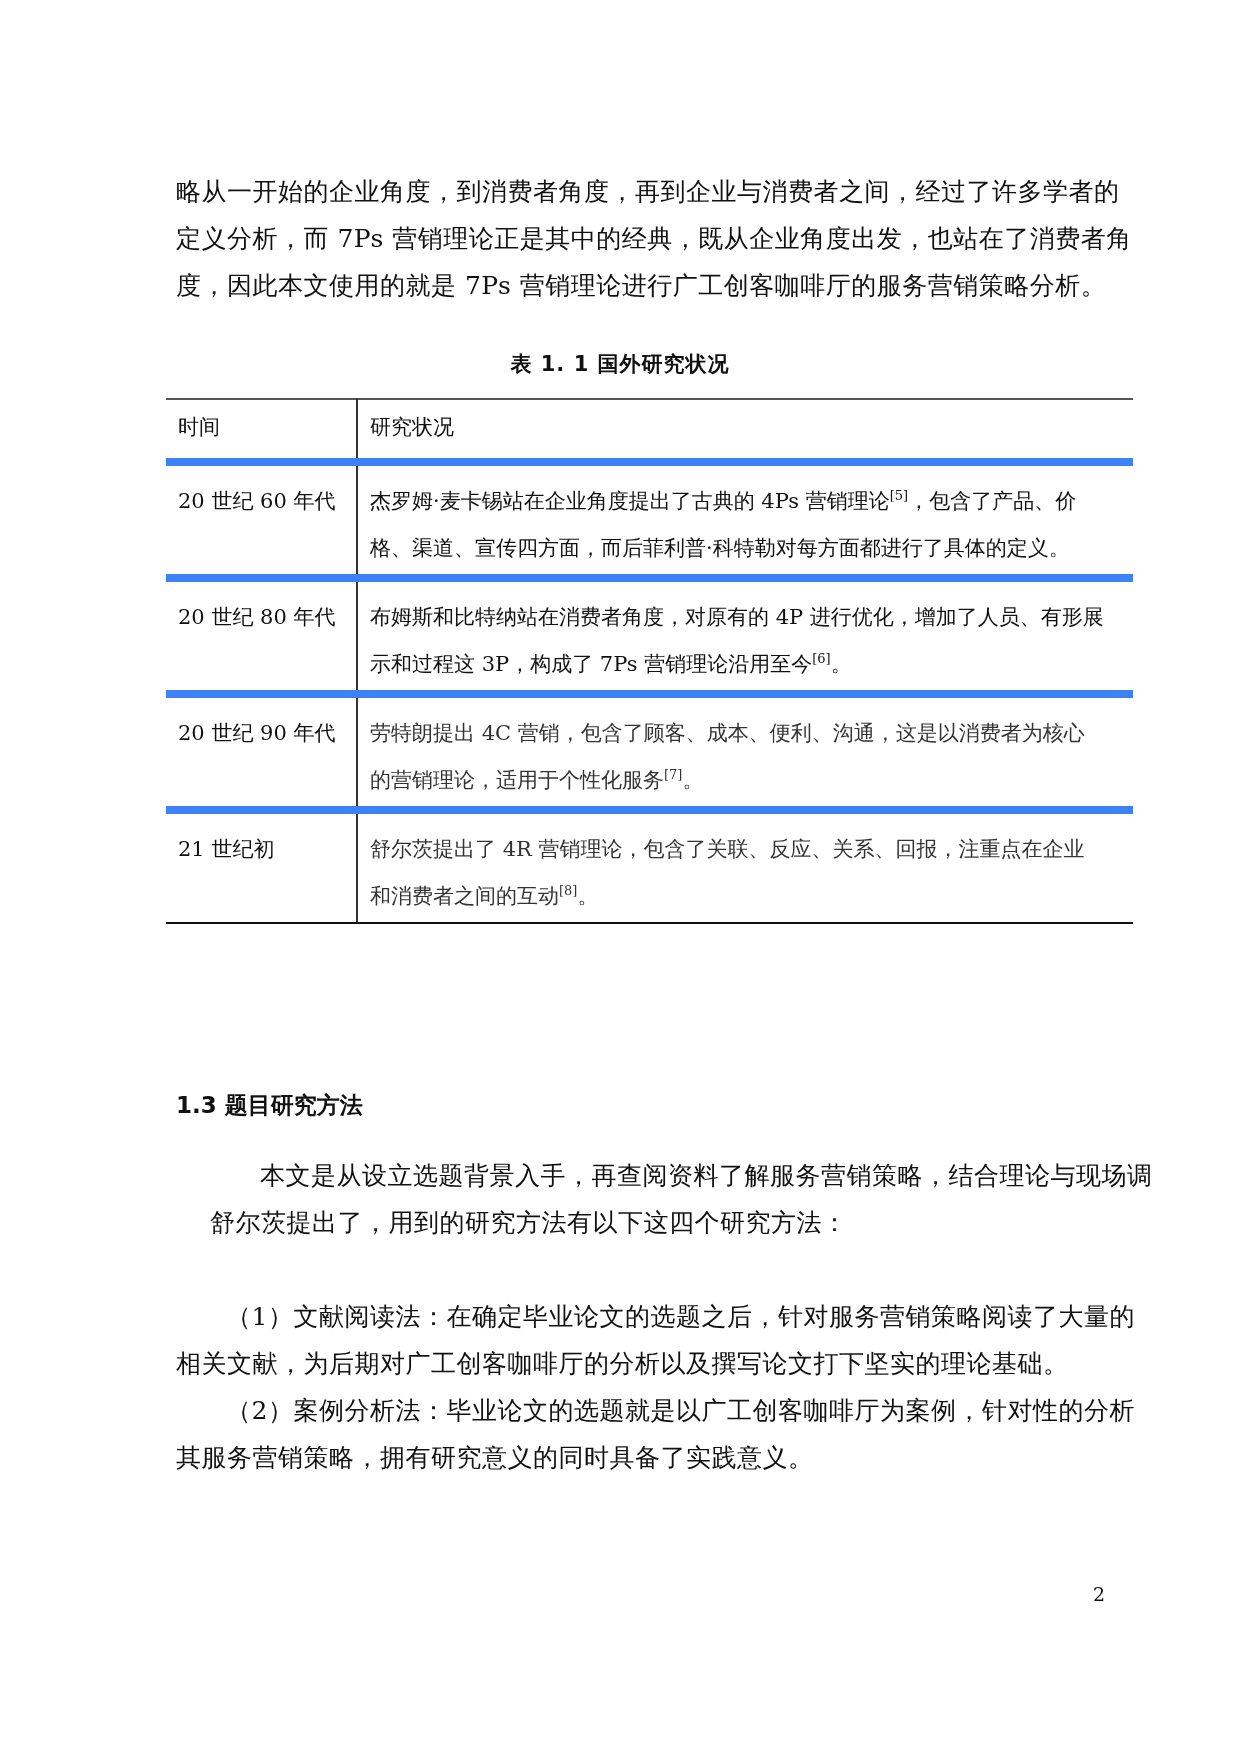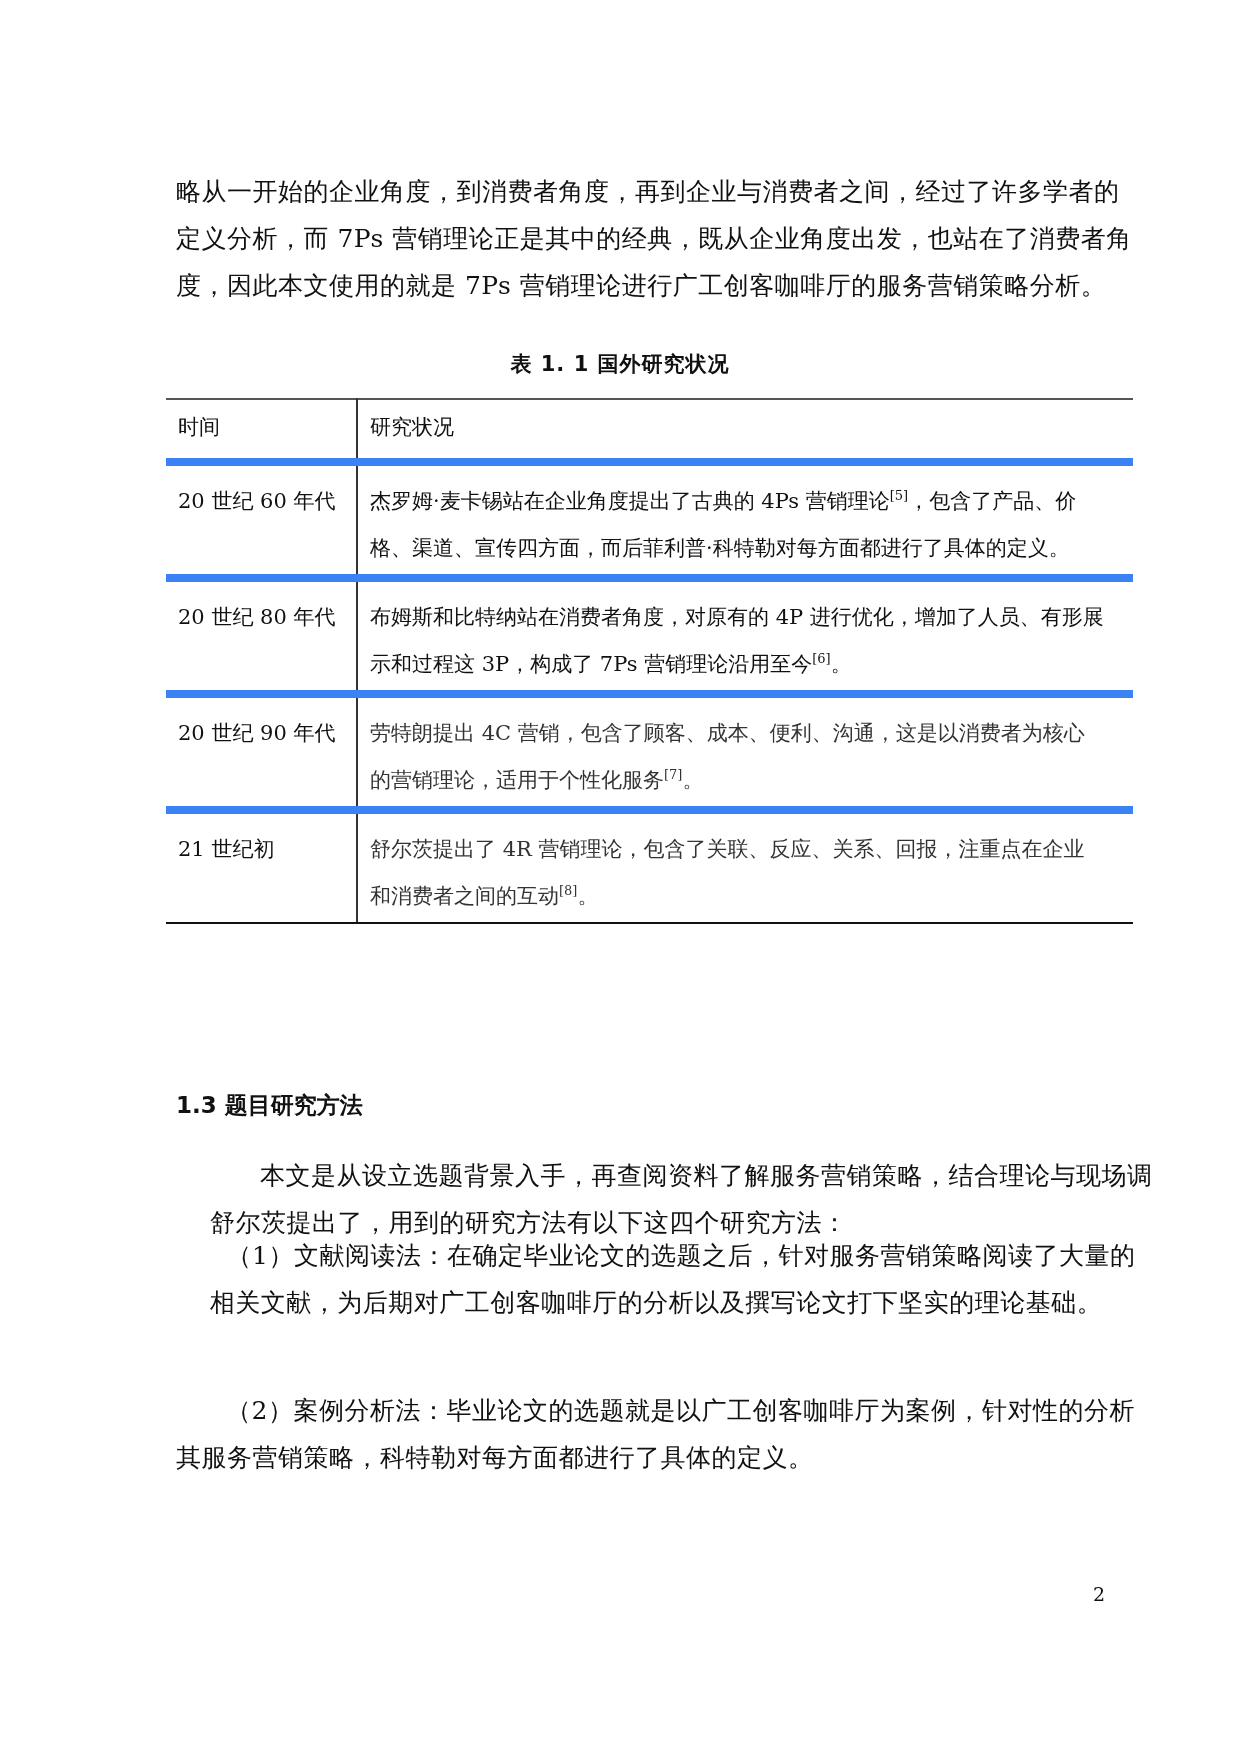--- a/index.html
+++ b/index.html
@@ -98,24 +98,24 @@
     </table>
 
 
   <div class="heading">1.3 题目研究方法</div>
 
   <p class="para" style="top:1152px;margin-left:34px;">
     <span class="line indent">本文是从设立选题背景入手，再查阅资料了解服务营销策略，结合理论与现场调</span>
     <span class="line">舒尔茨提出了，用到的研究方法有以下这四个研究方法：</span>
   </p>
 
-  <p class="para" style="top:1232px;text-align:center;">
+  <p class="para" style="top:1293px;">
     <span class="line indent">（1）文献阅读法：在确定毕业论文的选题之后，针对服务营销策略阅读了大量的</span>
     <span class="line">相关文献，为后期对广工创客咖啡厅的分析以及撰写论文打下坚实的理论基础。</span>
   </p>
 
   <p class="para" style="top:1387px;">
     <span class="line indent">（2）案例分析法：毕业论文的选题就是以广工创客咖啡厅为案例，针对性的分析</span>
-    <span class="line">其服务营销策略，科特勒对每方面都进行了具体的定义。</span>
+    <span class="line">其服务营销策略，拥有研究意义的同时具备了实践意义。</span>
   </p>
 
   <div class="page-number">2</div>
 </div>
 
 </body></html>

